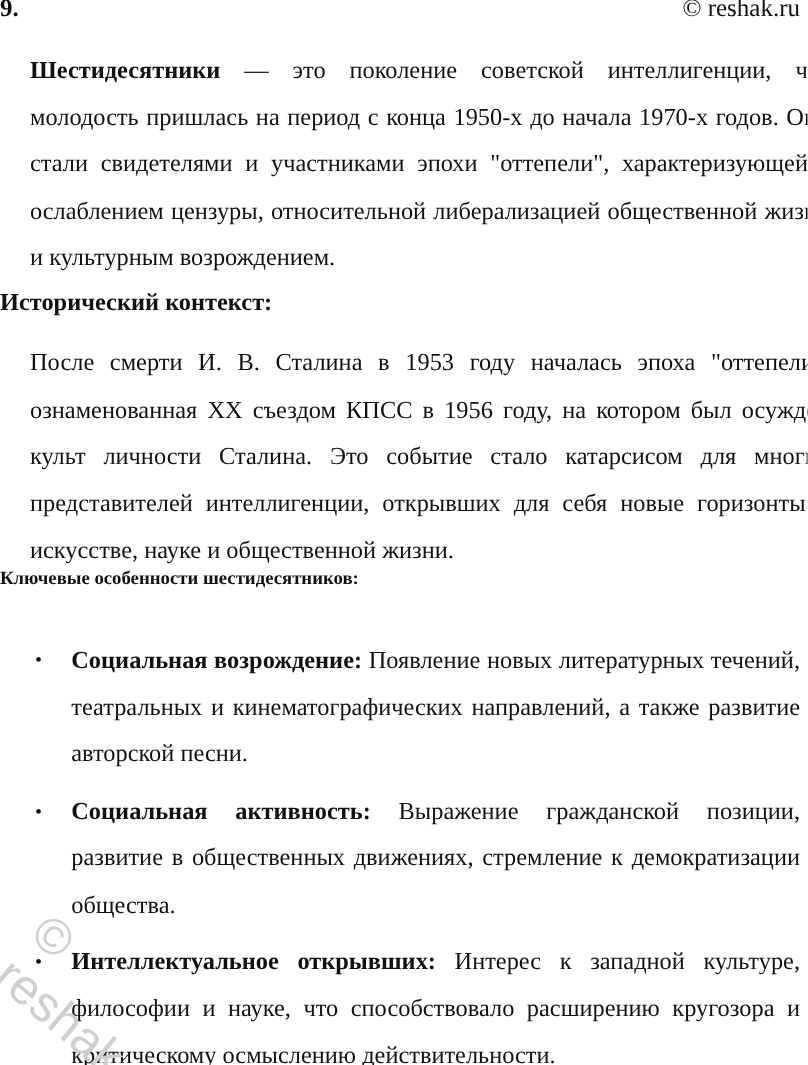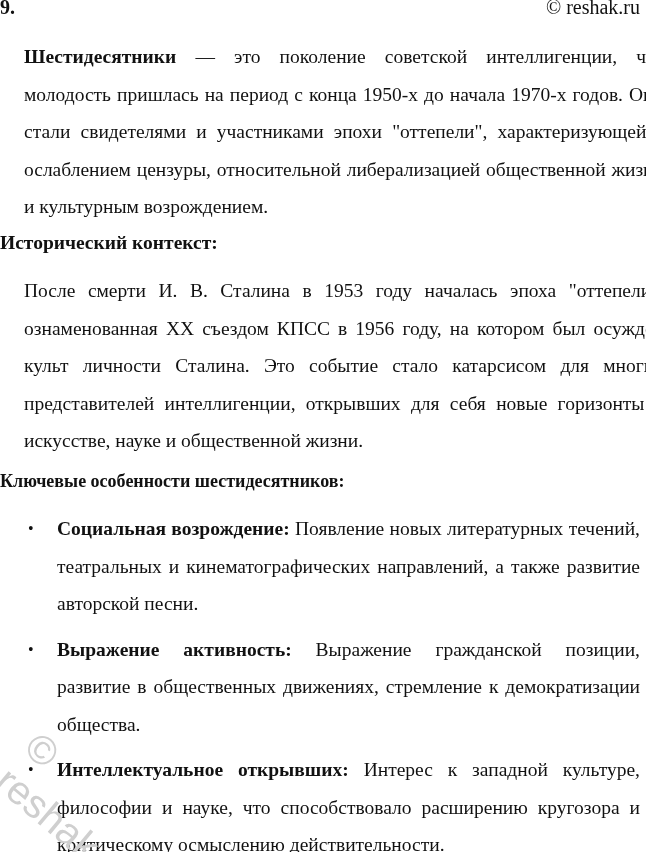--- a/index.html
+++ b/index.html
@@ -33,30 +33,30 @@
   <span class="num">9.</span>
   <span class="site">© reshak.ru</span>
 </div>
 
 <p class="p" style="top:38px"><b>Шестидесятники</b><span> — это поколение советской интеллигенции, чья молодость пришлась на период с конца 1950-х до начала 1970-х годов. Они стали свидетелями и участниками эпохи "оттепели", характеризующейся ослаблением цензуры, относительной либерализацией общественной жизни и культурным возрождением.</span></p>
 
 <h3 class="h" style="top:228px; font-size:19.5px">Исторический контекст:</h3>
 
 <p class="p" style="top:272px">После смерти И. В. Сталина в 1953 году началась эпоха "оттепели", ознаменованная XX съездом КПСС в 1956 году, на котором был осуждён культ личности Сталина. Это событие стало катарсисом для многих представителей интеллигенции, открывших для себя новые горизонты в искусстве, науке и общественной жизни.</p>
 
-<h3 class="h" style="top:466px; font-size:18px">Ключевые особенности шестидесятников:</h3>
+<h3 class="h" style="top:448px; font-size:15px">Ключевые особенности шестидесятников:</h3>
 
 <ul style="top:510px">
   <li style="margin-bottom:8px">
     <span class="bullet">•</span>
     <b>Социальная возрождение:</b><span> Появление новых литературных течений, театральных и кинематографических направлений, а также развитие авторской песни.</span>
   </li>
   <li style="margin-bottom:8px">
     <span class="bullet">•</span>
-    <b>Выражение активность:</b><span> Выражение гражданской позиции, развитие в общественных движениях, стремление к демократизации общества.</span>
+    <b>Социальная активность:</b><span> Выражение гражданской позиции, развитие в общественных движениях, стремление к демократизации общества.</span>
   </li>
   <li>
     <span class="bullet">•</span>
     <b>Интеллектуальное открывших:</b><span> Интерес к западной культуре, философии и науке, что способствовало расширению кругозора и критическому осмыслению действительности.</span>
   </li>
 </ul>
 
 <div class="wm">© reshak.ru</div>
 
 </body></html>

